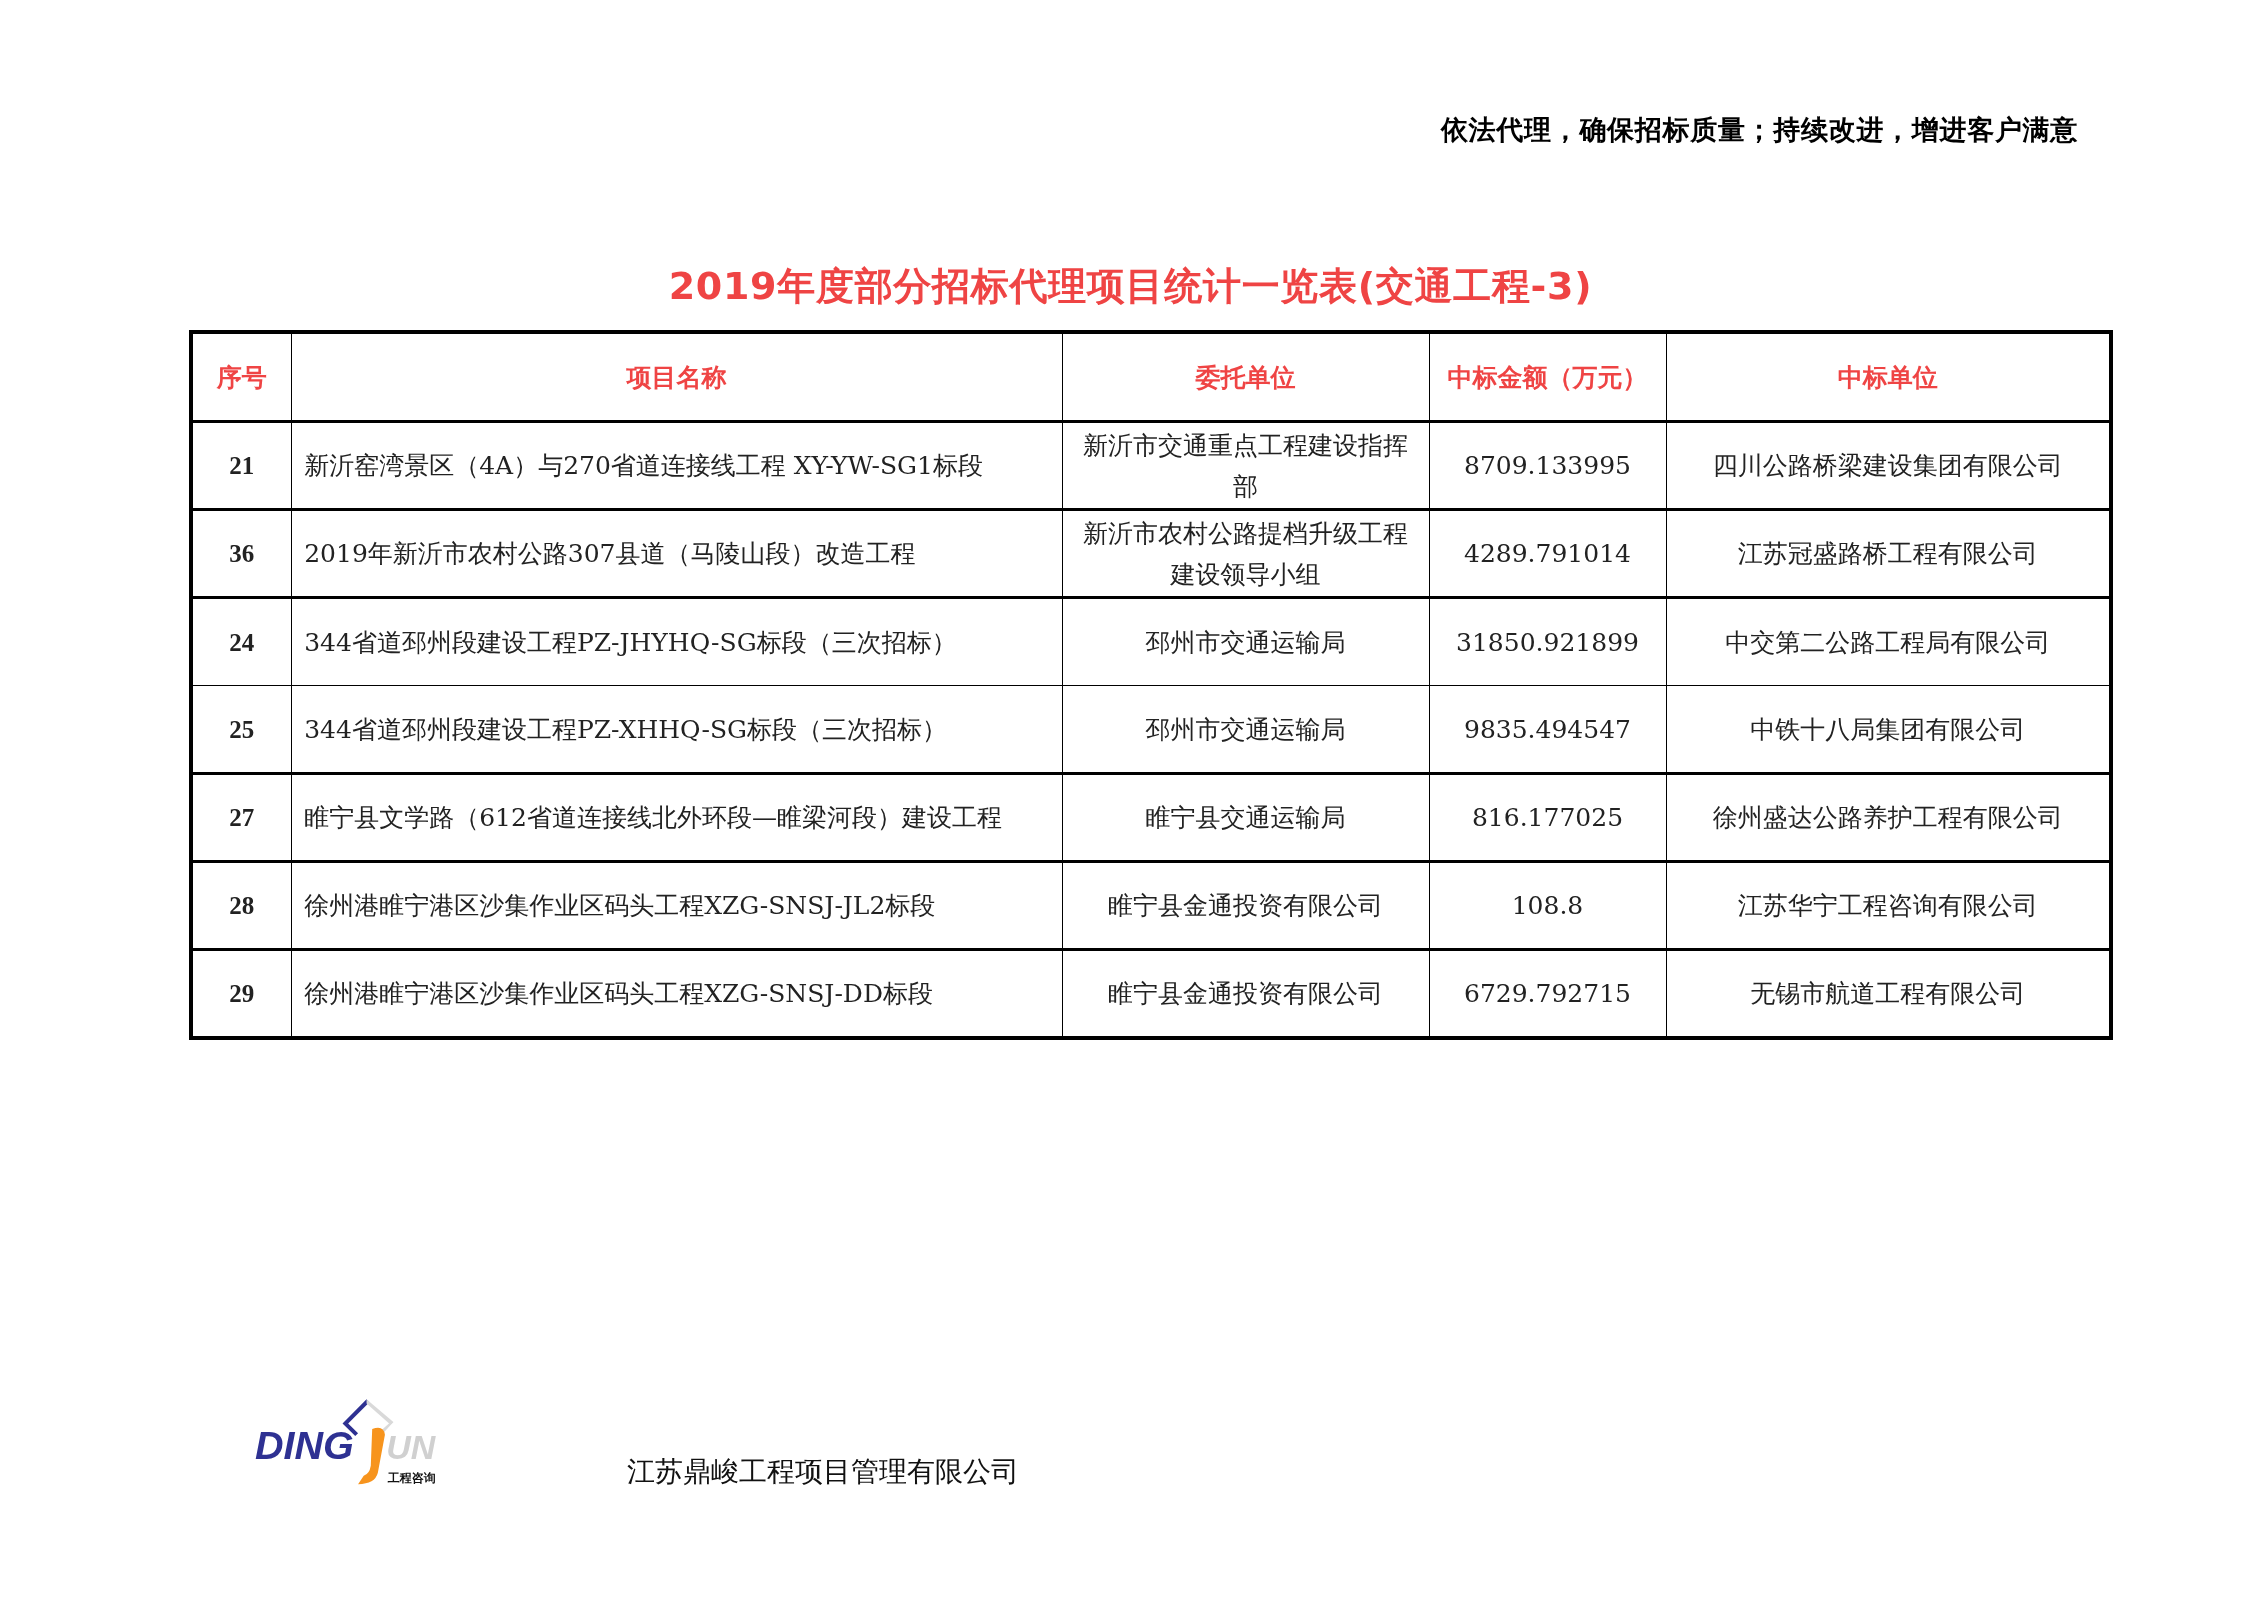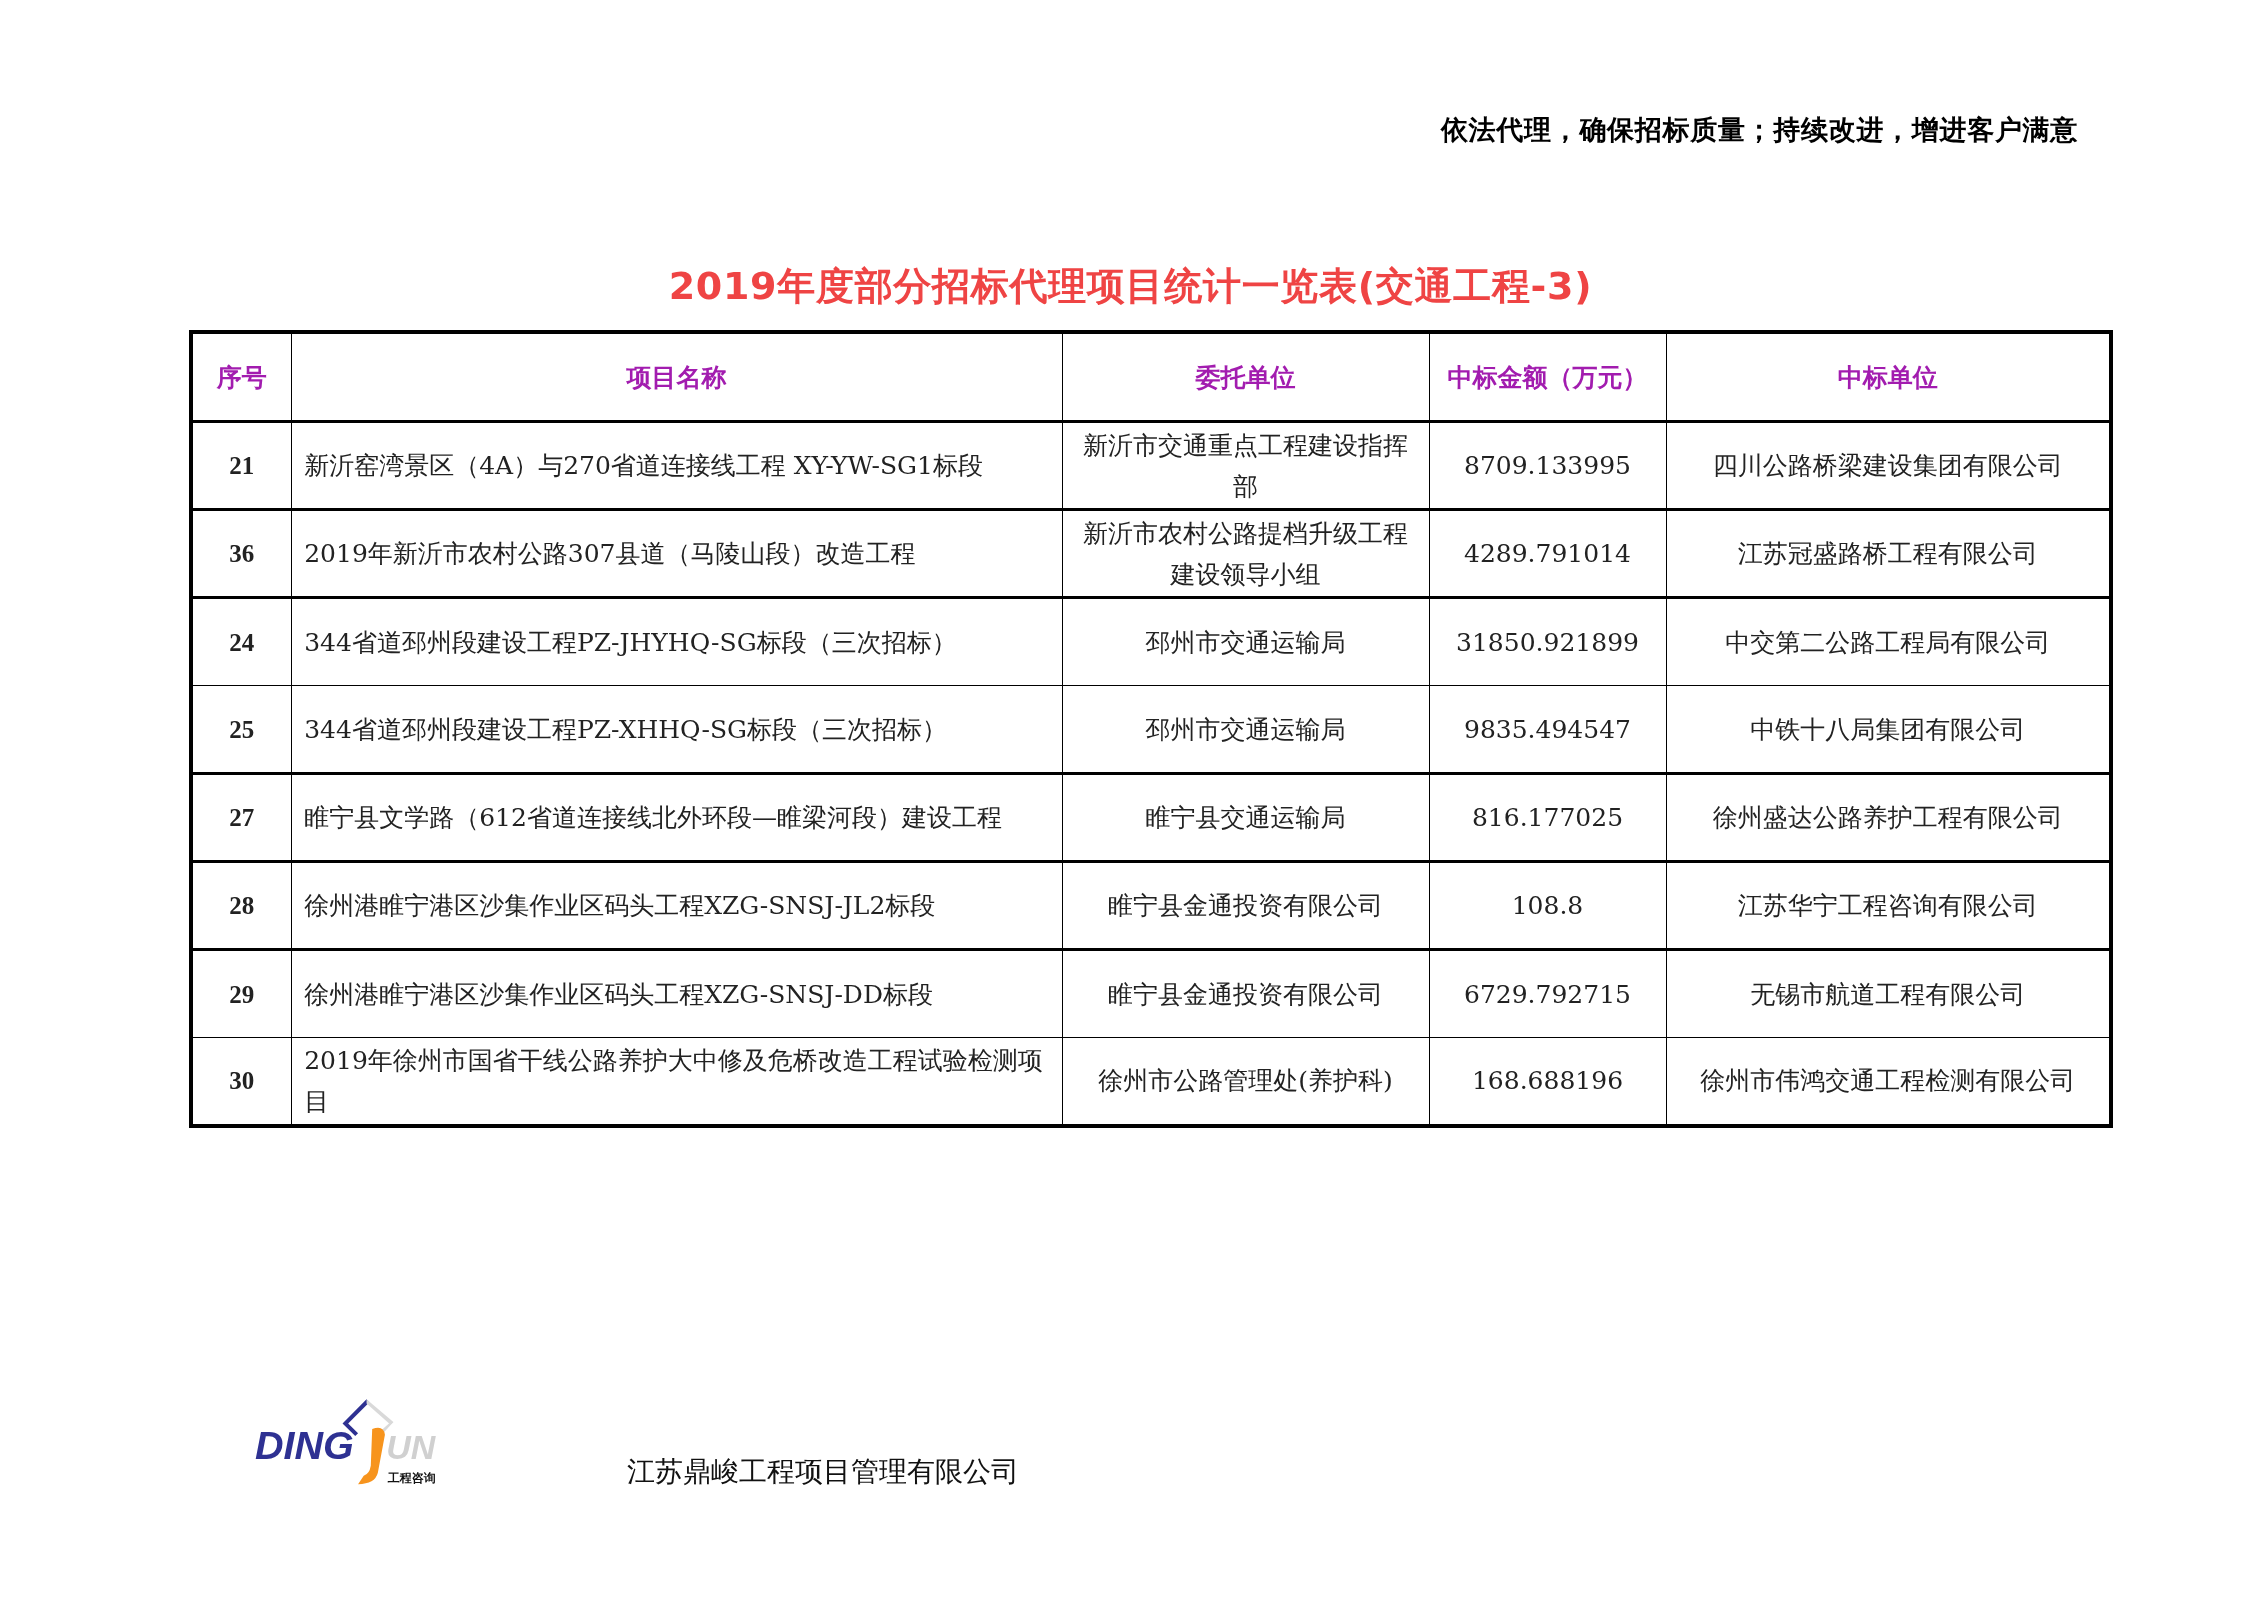--- a/index.html
+++ b/index.html
@@ -21,21 +21,21 @@
   table.grid {
     position: absolute; left: 189px; top: 330px; width: 1920px;
     border-collapse: collapse; border: 4.2px solid #000; table-layout: fixed;
   }
   table.grid th, table.grid td {
     border: 1.4px solid #000; text-align: center; vertical-align: middle;
     font-size: 25px; line-height: 41px; padding: 0 12.7px; color: #222;
   }
   table.grid thead th {
     font-family: "DejaVu Sans", "Liberation Sans", sans-serif;
-    font-weight: bold; height: 86px; border-bottom: 3.5px solid #000; color: #a21caf;
+    font-weight: bold; height: 86px; border-bottom: 3.5px solid #000; color: #ef4444;
   }
   table.grid tbody tr { height: 88px; }
   table.grid tbody tr.thick-top td { border-top: 3.5px solid #000; }
   td.seq { font-weight: bold; color: #000; font-family: "Liberation Serif", serif; font-size: 27px; }
   td.name { text-align: left !important; }
   .footer-logo { position: absolute; left: 207px; top: 1381px; width: 198px; height: 106px; margin-left: 45px; }
   .footer-company {
     position: absolute; left: 627px; top: 1453px;
     font-family: "DejaVu Serif", "Liberation Serif", serif; font-size: 28px; color: #111;
   }
@@ -107,27 +107,20 @@
       <td>108.8</td>
       <td>江苏华宁工程咨询有限公司</td>
     </tr>
     <tr class="thick-top">
       <td class="seq">29</td>
       <td class="name">徐州港睢宁港区沙集作业区码头工程XZG-SNSJ-DD标段</td>
       <td>睢宁县金通投资有限公司</td>
       <td>6729.792715</td>
       <td>无锡市航道工程有限公司</td>
     </tr>
-    <tr>
-      <td class="seq">30</td>
-      <td class="name">2019年徐州市国省干线公路养护大中修及危桥改造工程试验检测项目</td>
-      <td>徐州市公路管理处(养护科)</td>
-      <td>168.688196</td>
-      <td>徐州市伟鸿交通工程检测有限公司</td>
-    </tr>
   </tbody>
 </table>
 
 <div class="footer-logo">
   <svg width="198" height="106" viewBox="0 0 280 150">
     <polygon points="128,60 162,26 166,30 136,60 150,74 146,78" fill="#2e3192"></polygon>
     <polygon points="162,26 200,58 196,62 162,32" fill="#d9d9d9"></polygon>
     <polygon points="200,58 178,82 174,78 196,58" fill="#d9d9d9"></polygon>
     <text x="4" y="110" font-family="Liberation Sans, sans-serif" font-weight="bold" font-style="italic" font-size="56" fill="#2e3192">DING</text>
     <path d="M170,68 Q186,62 188,76 L178,130 Q174,146 150,146 L158,134 Q166,132 168,120 Z" fill="#f7941d"></path>

